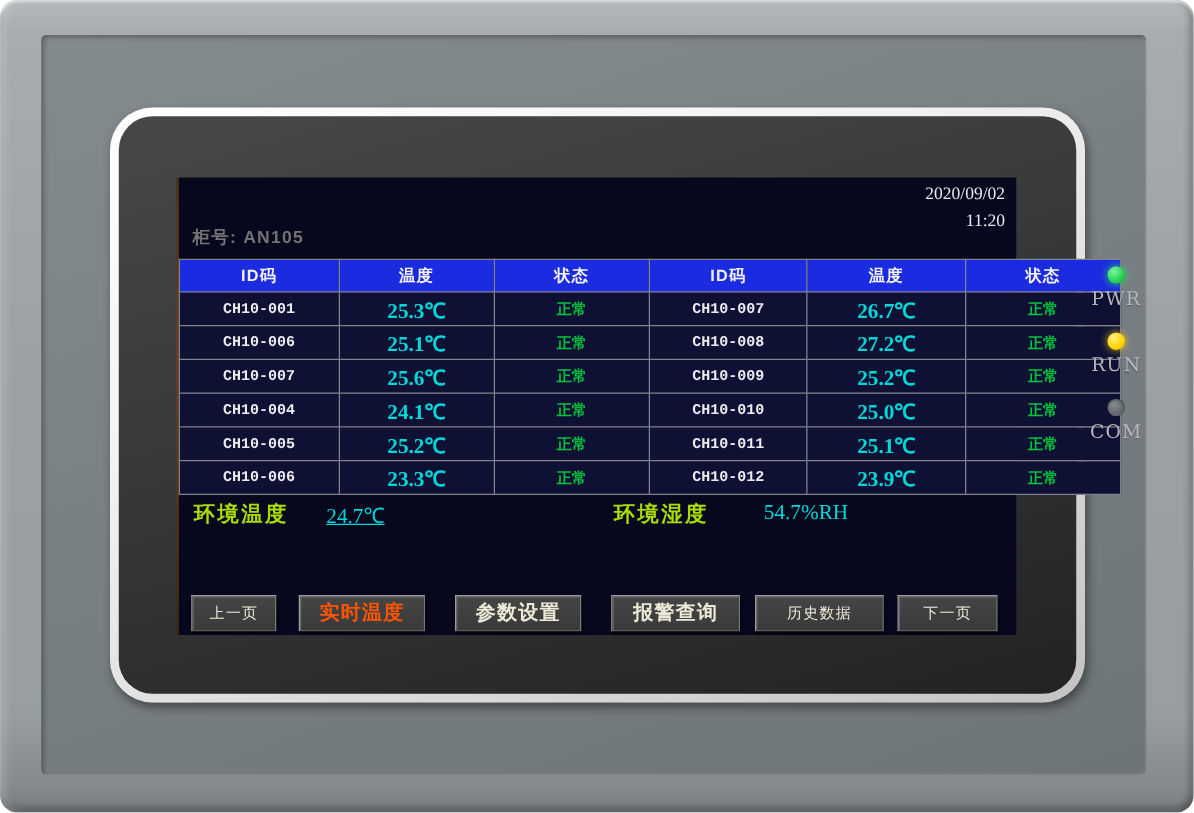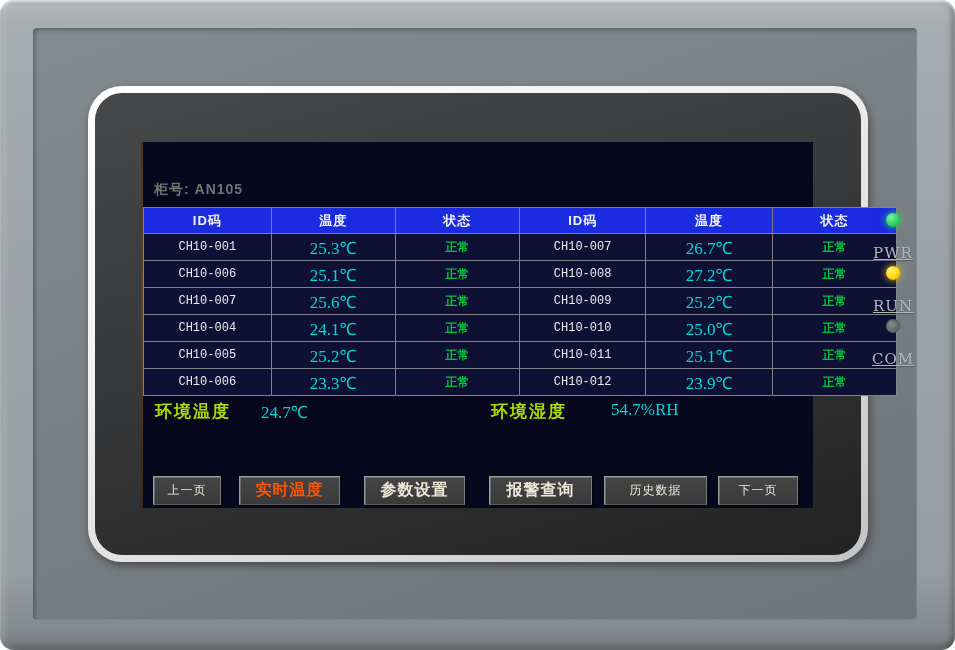--- a/index.html
+++ b/index.html
@@ -40,32 +40,32 @@
     background:linear-gradient(180deg,#4b2f17,#6b401c 40%,#3c2712);}
 
   
   .datetime{position:absolute;top:3px;right:9px;text-align:right;
     font-family:"Liberation Serif",serif;font-size:14px;line-height:22px;color:#e9e9ef;}
   .cabinet{position:absolute;top:39px;left:11px;font-size:14px;font-weight:bold;
     color:#737373;letter-spacing:1px;}
 
   table.monitor{position:absolute;top:65px;left:0;width:754px;border-collapse:collapse;
     table-layout:fixed;}
-  table.monitor th,table.monitor td{border:1px solid #82828f;text-align:center;padding:0;}
+  table.monitor th,table.monitor td{border:1px solid #82828f;text-align:center;padding:0;font-weight:bold;}
   table.monitor th{height:26px;background:#1b2be0;color:#f2f2f4;font-size:13px;
     font-weight:bold;letter-spacing:1px;}
   table.monitor td{height:27px;background:#0e1034;}
   td.c-id{font-family:"Liberation Mono",monospace;font-size:12px;color:#ebebee;}
   td.c-temp{font-family:"Liberation Serif",serif;font-size:17px;color:#00d8d8;}
   td.c-status{font-size:12px;font-weight:bold;color:#00c23c;}
 
   .env-row{position:absolute;top:258px;left:0;width:670px;height:26px;font-size:17px;}
   .env-label{position:absolute;font-weight:bold;color:#a8dc00;letter-spacing:2px;}
   .env-value{position:absolute;font-family:"Liberation Serif",serif;color:#00d8d8;}
-  .env-temp-label{left:12px;} .env-temp-value{left:118px;}
+  .env-temp-label{left:12px;} .env-temp-value{left:118px;text-decoration:underline;}
   .env-hum-label{left:348px;} .env-hum-value{left:468px;}
 
   .btn{
     position:absolute;top:334px;height:29px;display:flex;align-items:center;justify-content:center;
     background:linear-gradient(180deg,#454546,#3a3a3b);
     border:1px solid #9c9c9c;border-bottom-color:#5c5c5c;border-right-color:#7a7a7a;
     box-shadow:1px 2px 2px rgba(0,0,0,.55), inset 1px 1px 0 rgba(255,255,255,.22);
     color:#ece9d8;font-size:12px;cursor:pointer;letter-spacing:1px;
   }
   .btn-big{font-size:16px;font-weight:bold;}
@@ -78,34 +78,38 @@
 
   
   .led-group{position:absolute;width:48px;text-align:center;}
   .led{width:14px;height:14px;border-radius:50%;margin:0 auto;}
   .led-on-green{background:radial-gradient(circle at 35% 30%,#7df5a0,#23d153 60%,#15a23c);
     box-shadow:0 0 6px 1px rgba(46,224,90,.65);}
   .led-on-yellow{background:radial-gradient(circle at 35% 30%,#ffef80,#ffd400 60%,#d8a800);
     box-shadow:0 0 6px 1px rgba(255,214,0,.6);}
   .led-off{background:radial-gradient(circle at 35% 30%,#868b8e,#626769 65%,#54595b);
     box-shadow:inset 0 1px 2px rgba(0,0,0,.35);}
-  .led-label{margin-top:17px;font-family:"DejaVu Serif",serif;font-size:15px;
-    color:#b3b8bb;letter-spacing:1px;text-shadow:0 1px 1px rgba(0,0,0,.25);text-decoration:underline;}
+  .led-label{margin-top:3px;font-family:"DejaVu Serif",serif;font-size:15px;
+    color:#b3b8bb;letter-spacing:1px;text-shadow:0 1px 1px rgba(0,0,0,.25);}
   .grp-pwr{left:869px;top:213px;} .grp-run{left:869px;top:266px;} .grp-com{left:869px;top:319px;}
 </style>
 </head>
 <body>
 
 <div class="device">
   <div class="frame-recess"></div>
 
   <div class="screen-frame">
     <div class="screen-bezel">
       <div class="lcd">
 
+        <div class="datetime">
+          <div>2020/09/02</div>
+          <div>11:20</div>
+        </div>
 
         <div class="cabinet">柜号: AN105</div>
 
         <table class="monitor">
           <colgroup>
             <col style="width:113px">
               <col style="width:110px">
               <col style="width:110px">
             <col style="width:112px">
               <col style="width:112px">

